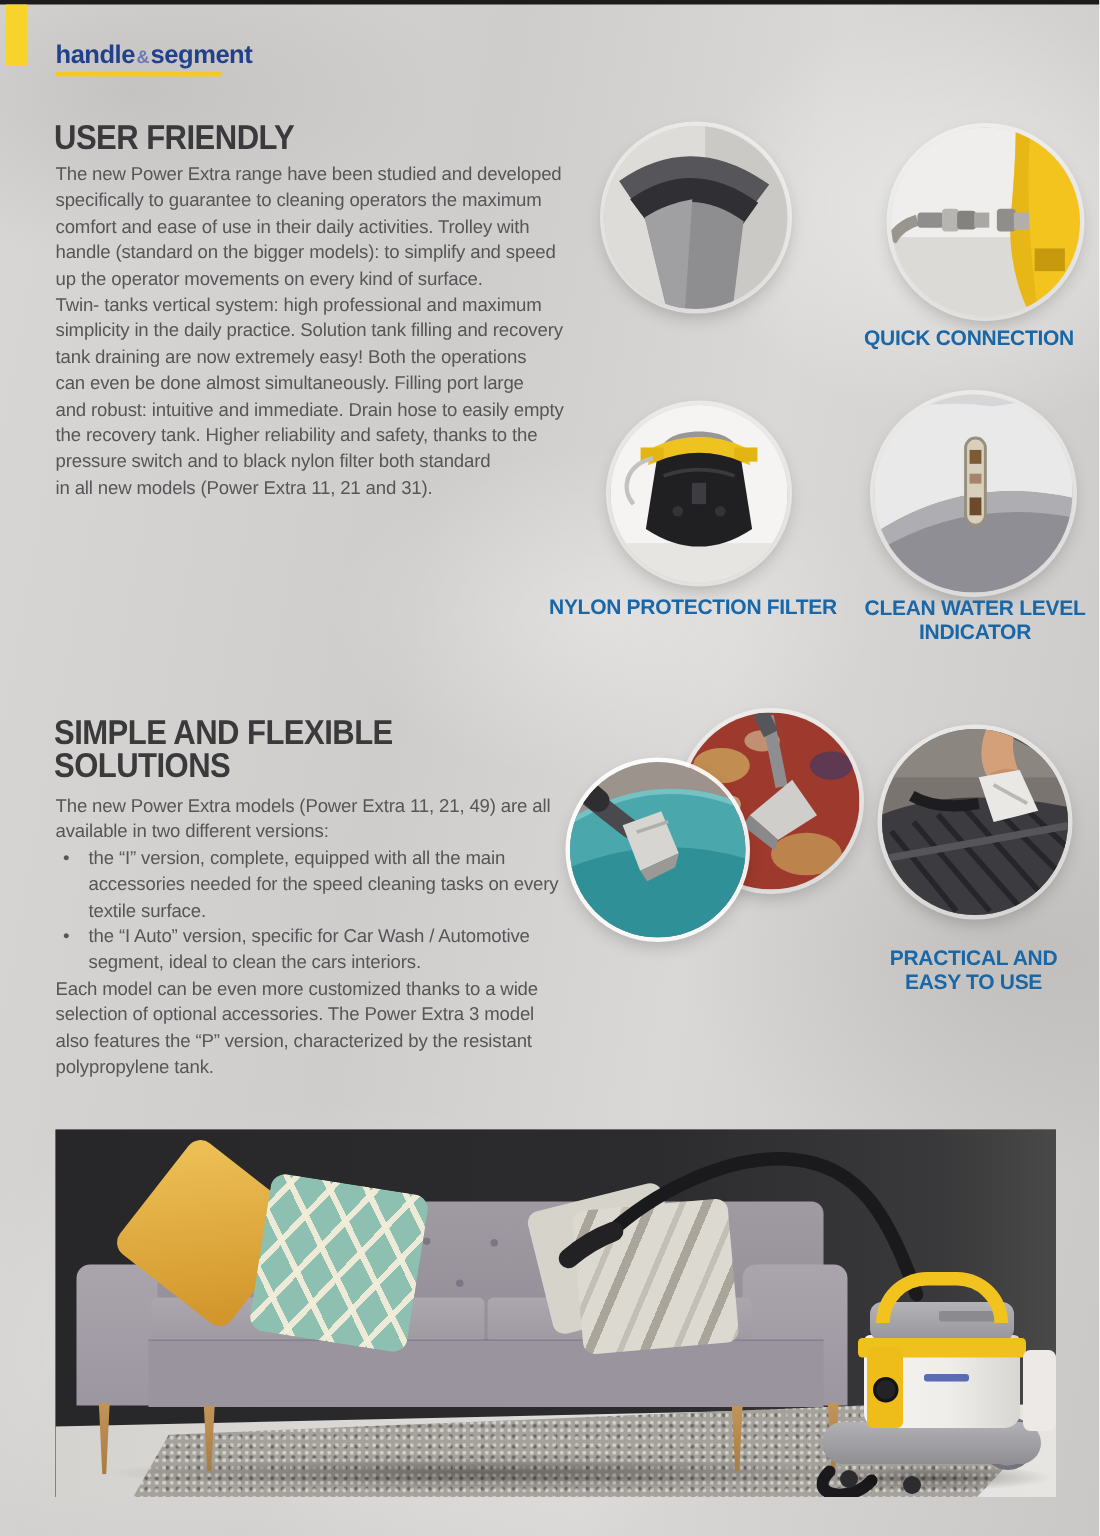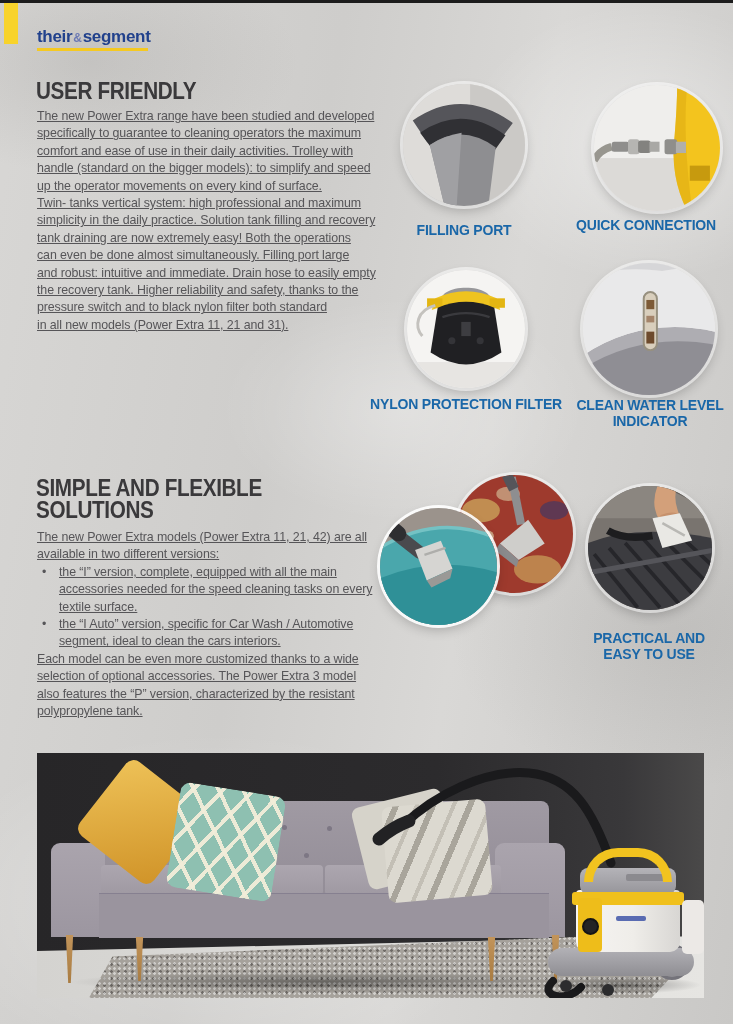--- a/index.html
+++ b/index.html
@@ -16,21 +16,21 @@
   }
   .abs{position:absolute;}
   .ml{white-space:pre-line;}
   .topstrip{left:0;top:0;width:733px;height:3px;background:#1c1c1c;}
   .ybar{left:4px;top:3px;width:14px;height:41px;background:#f8d32b;}
   .logo{left:37px;top:27px;font-weight:bold;font-size:17px;letter-spacing:-.3px;color:#21418c;}
   .logo .amp{font-size:12px;color:#6b79b4;font-weight:bold;padding:0 1px;}
   .logo-rule{left:37px;top:48px;width:111px;height:3px;background:#f5c922;}
   .h-title{font-weight:bold;color:#3a393b;font-size:23px;line-height:22px;letter-spacing:-.4px;
     transform:scaleX(.9);transform-origin:left top;}
-  .body-text{color:#565558;font-size:12.4px;line-height:17.4px;letter-spacing:-.1px;text-decoration:underline;}
+  .body-text{color:#565558;font-size:12.4px;line-height:17.4px;letter-spacing:-.1px;}
   .caption{color:#1a67a8;font-weight:bold;font-size:14px;line-height:16px;text-align:center;letter-spacing:-.2px;}
   .circle{border-radius:50%;overflow:hidden;
     box-shadow:0 0 0 3px rgba(255,255,255,.55), 0 5px 12px rgba(0,0,0,.22);}
   .circle svg{display:block;width:100%;height:100%;}
   .bullets{display:block;}
   .bullet-row{display:flex;align-items:flex-start;}
   .bullet-dot{width:22px;padding-left:5px;box-sizing:border-box;color:#565558;font-size:12.4px;line-height:17.4px;}
   .bullet-body{flex:1;}
   
   .photo{left:37px;top:753px;width:667px;height:245px;overflow:hidden;background:#2b2a2c;}
@@ -89,21 +89,21 @@
   .v-tank{left:140px;top:52px;width:22px;height:54px;background:#ece9e6;border-radius:5px;}
 </style>
 </head>
 <body>
 
 <div class="page">
 
   <div class="abs topstrip"></div>
   <div class="abs ybar"></div>
 
-  <div class="abs logo"><span>their</span><span class="amp">&amp;</span><span>segment</span></div>
+  <div class="abs logo"><span>handle</span><span class="amp">&amp;</span><span>segment</span></div>
   <div class="abs logo-rule"></div>
 
   <div class="abs h-title ml" style="left:36px;top:80px;">USER FRIENDLY</div>
   <div class="abs body-text ml" style="left:37px;top:108px;width:352px;">The new Power Extra range have been studied and developed
 specifically to guarantee to cleaning operators the maximum
 comfort and ease of use in their daily activities. Trolley with
 handle (standard on the bigger models): to simplify and speed
 up the operator movements on every kind of surface.
 Twin- tanks vertical system: high professional and maximum
 simplicity in the daily practice. Solution tank filling and recovery
@@ -117,21 +117,20 @@
   <div class="abs circle" style="left:403px;top:84px;width:122px;height:122px;">
     <svg viewBox="0 0 100 100" preserveAspectRatio="none">
       <rect width="100" height="100" fill="#dedcd9"></rect>
       <rect x="55" width="45" height="100" fill="#cbc9c6"></rect>
       <path d="M8 30 Q48 2 90 32 L78 48 Q48 24 20 48 Z" fill="#55555a"></path>
       <path d="M14 40 Q48 16 84 42 L74 56 Q48 34 26 56 Z" fill="#303034"></path>
       <path d="M22 50 Q48 32 76 52 L70 100 L34 100 Z" fill="#8e8e91"></path>
       <path d="M22 50 Q35 42 48 40 L44 100 L34 100 Z" fill="#a0a0a3"></path>
     </svg>
   </div>
-  <div class="abs caption ml" style="left:364px;top:222px;width:200px;">FILLING PORT</div>
 
   <div class="abs circle" style="left:594px;top:85px;width:126px;height:126px;">
     <svg viewBox="0 0 100 100" preserveAspectRatio="none">
       <rect width="100" height="100" fill="#efeeec"></rect>
       <rect y="58" width="100" height="42" fill="#dcdad7"></rect>
       <path d="M66 0 H100 V100 H74 Q60 72 64 40 Q66 16 66 0 Z" fill="#f3c41e"></path>
       <path d="M66 0 H74 Q70 40 78 100 H74 Q60 72 64 40 Q66 16 66 0 Z" fill="#e0ae12" opacity=".6"></path>
       <rect x="76" y="64" width="16" height="12" fill="#c79a0e"></rect>
       <path d="M14 49 Q4 52 0 60" stroke="#98968f" stroke-width="6" fill="none"></path>
       <rect x="14" y="45" width="14" height="8" rx="2" fill="#8f8e8c"></rect>
@@ -153,21 +152,21 @@
       <rect x="70" y="24" width="13" height="8" fill="#e3b512"></rect>
       <rect x="17" y="24" width="13" height="8" fill="#e3b512"></rect>
       <path d="M26 32 Q50 22 74 32 L80 70 Q50 90 20 70 Z" fill="#202023"></path>
       <path d="M30 40 Q50 33 70 40" stroke="#3a3a3e" stroke-width="2" fill="none"></path>
       <circle cx="38" cy="60" r="3" fill="#343438"></circle>
         <circle cx="62" cy="60" r="3" fill="#343438"></circle>
       <rect x="46" y="44" width="8" height="12" fill="#3d3d41"></rect>
       <path d="M24 30 C8 34 6 48 13 56" stroke="#c4c2be" stroke-width="2.5" fill="none"></path>
     </svg>
   </div>
-  <div class="abs caption ml" style="left:362px;top:396px;width:200px;text-align:right;">NYLON PROTECTION FILTER</div>
+  <div class="abs caption ml" style="left:362px;top:396px;width:200px;">NYLON PROTECTION FILTER</div>
 
   <div class="abs circle" style="left:583px;top:263px;width:132px;height:132px;">
     <svg viewBox="0 0 100 100" preserveAspectRatio="none">
       <rect width="100" height="100" fill="#f0efee"></rect>
       <path d="M0 70 Q45 40 100 52 L100 100 L0 100 Z" fill="#aeadb2"></path>
       <path d="M0 80 Q45 52 100 62 L100 100 L0 100 Z" fill="#8f8e94"></path>
       <path d="M0 10 Q30 2 60 6 L100 0 L100 52 Q45 40 0 70 Z" fill="#e9e9ea"></path>
       <path d="M0 10 Q30 2 60 6 L100 0 L0 0 Z" fill="#d6d6d8"></path>
       <rect x="46" y="22" width="10" height="44" rx="5" fill="#d9cfbd" stroke="#97907f" stroke-width="1.5"></rect>
       <rect x="48" y="28" width="6" height="7" fill="#7d5a36"></rect>
@@ -175,21 +174,21 @@
       <rect x="48" y="52" width="6" height="9" fill="#6d4a2c"></rect>
     </svg>
   </div>
   <div class="abs caption ml" style="left:550px;top:397px;width:200px;">CLEAN WATER LEVEL
 INDICATOR</div>
 
   <div class="abs h-title ml" style="left:36px;top:477px;">SIMPLE AND FLEXIBLE
 SOLUTIONS</div>
 
   <div class="abs" style="left:37px;top:529px;width:356px;">
-    <div class="body-text ml">The new Power Extra models (Power Extra 11, 21, 42) are all
+    <div class="body-text ml">The new Power Extra models (Power Extra 11, 21, 49) are all
 available in two different versions:</div>
     <div class="bullets">
       <div class="bullet-row">
         <span class="bullet-dot">•</span>
         <span class="bullet-body body-text ml">the “I” version, complete, equipped with all the main
 accessories needed for the speed cleaning tasks on every
 textile surface.</span>
       </div>
       <div class="bullet-row">
         <span class="bullet-dot">•</span>

